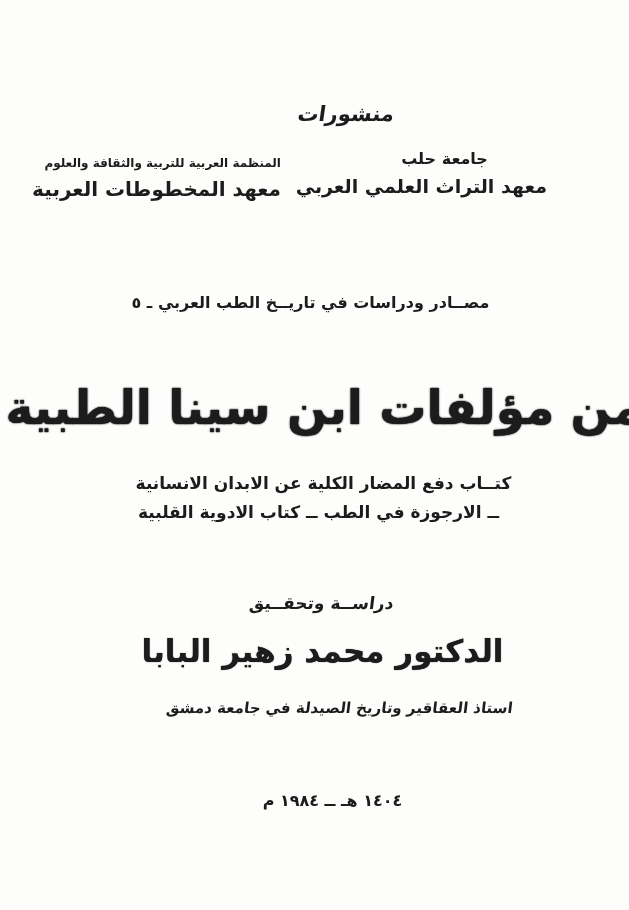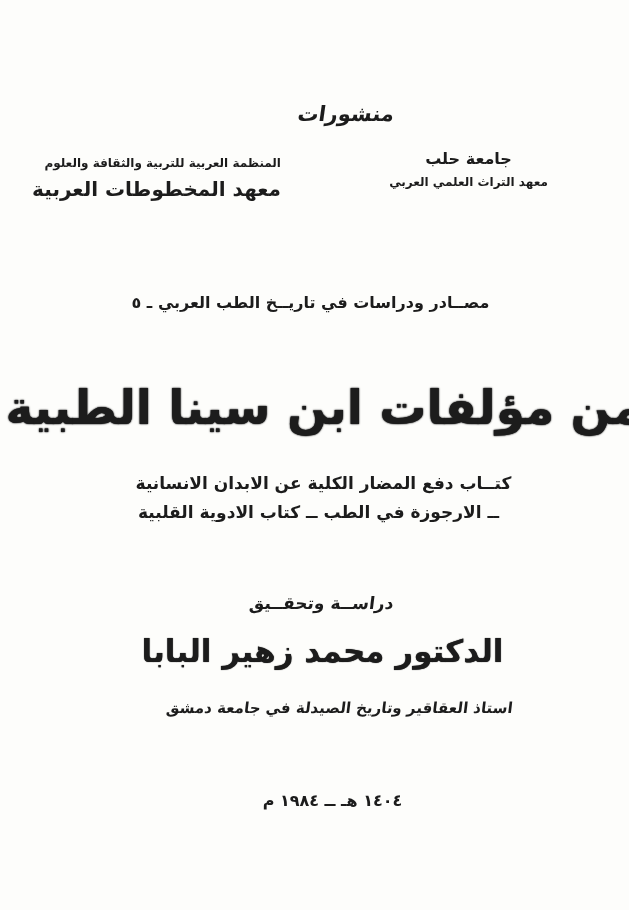--- a/index.html
+++ b/index.html
@@ -23,27 +23,27 @@
   .publisher-mark {
     left: 276px; top: 102px; width: 140px;
     text-align: center;
     font-size: 21px; font-weight: bold;
     transform: skewX(-8deg);
     white-space: nowrap;
   }
 
   
   .org { text-align: center; white-space: nowrap; }
-  .org-right { left: 366px; top: 149px; width: 205px; }
+  .org-right { left: 342px; top: 149px; width: 205px; }
   .org-left  { left: 76px;  top: 156px; width: 205px; }
   .org-name  { font-weight: bold; }
   .org-right .org-name { font-size: 16px; letter-spacing: 2px; }
   .org-left  .org-name { font-size: 12px; letter-spacing: 0px; }
   .org-institute { font-weight: bold; margin-top: 7px; }
-  .org-right .org-institute { font-size: 12px; }
+  .org-right .org-institute { font-size: 19px; text-align: right; }
   .org-left  .org-institute { font-size: 20px; text-align: right; }
 
   .series {
     left: 0; top: 293px; width: 629px;
     text-align: center;
     font-size: 16px; font-weight: bold;
     transform: translateX(-4px);
     white-space: nowrap;
   }
 

